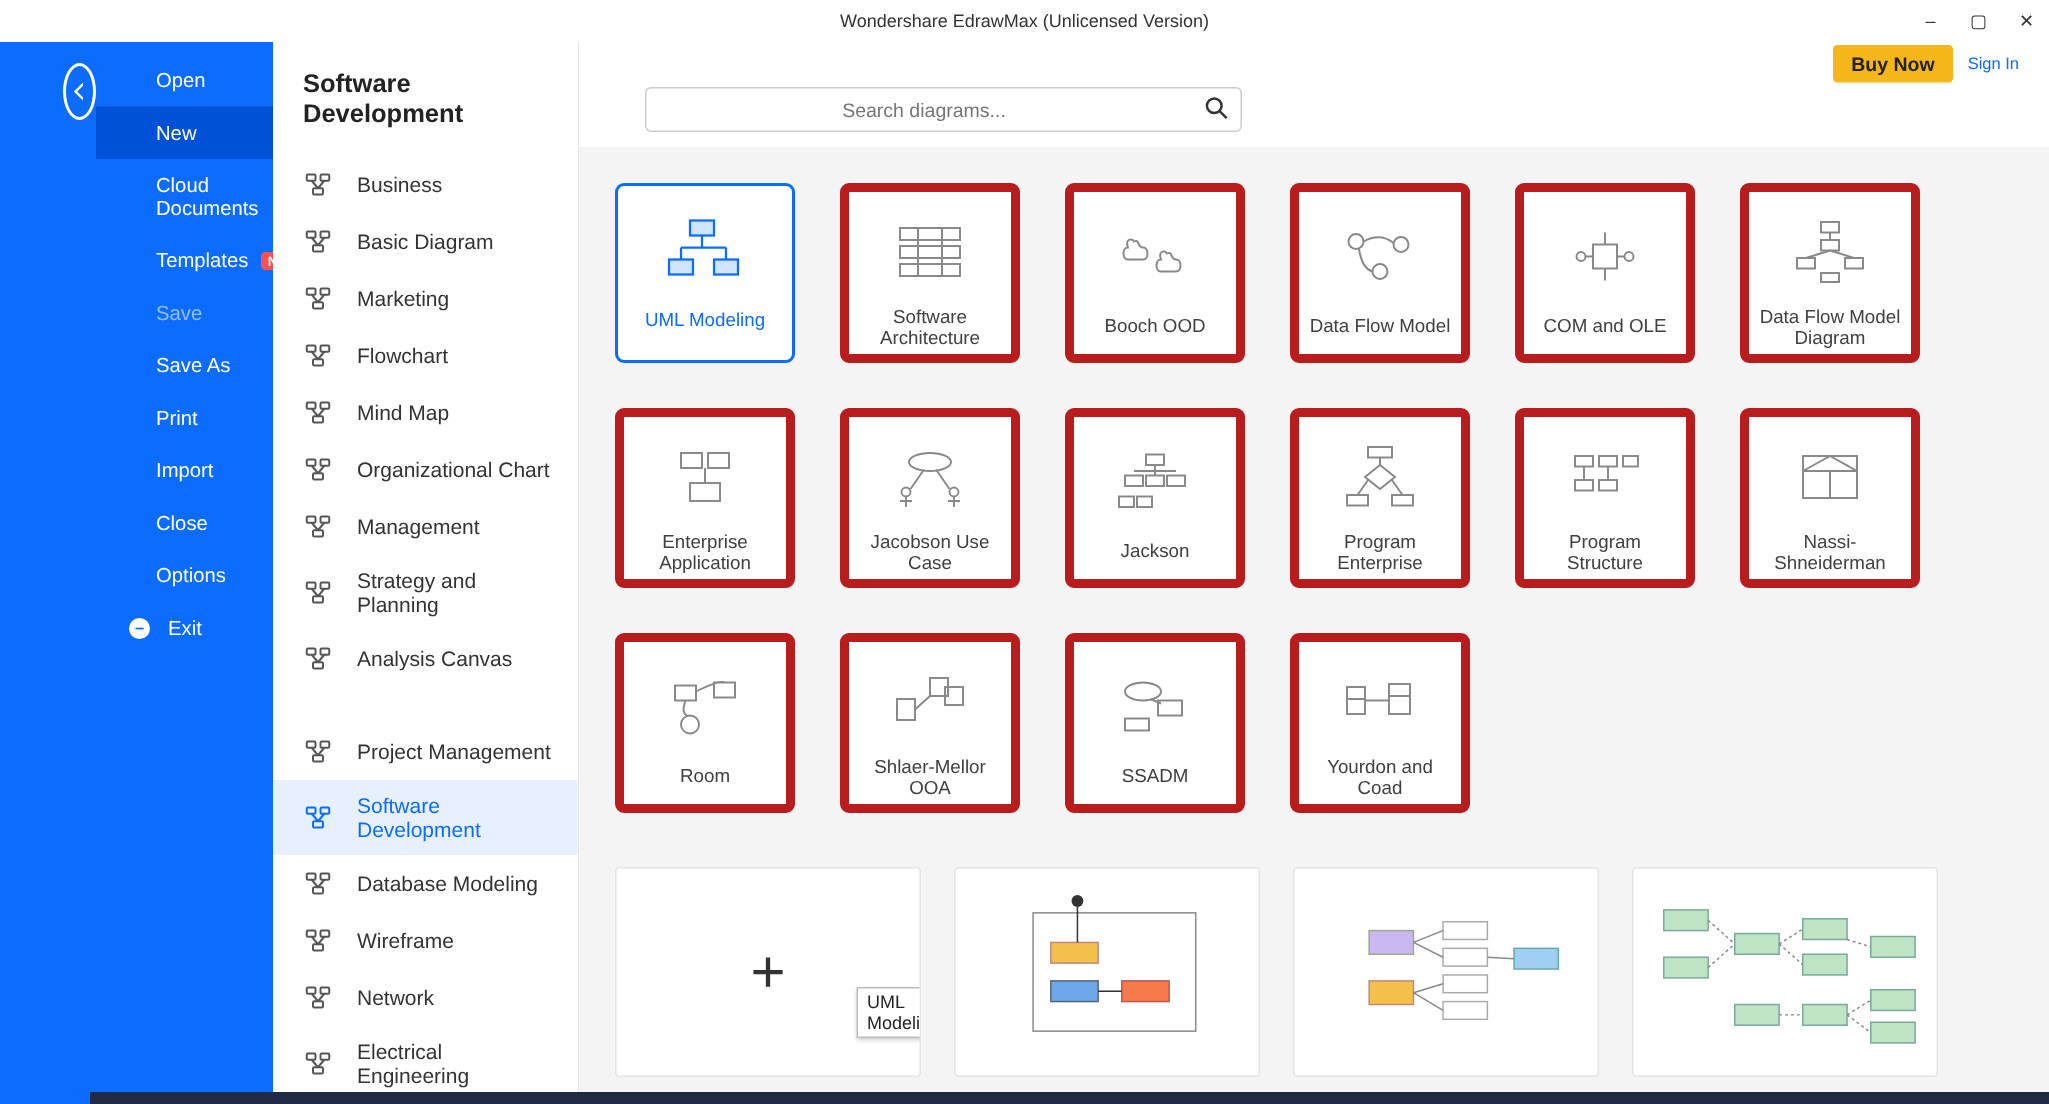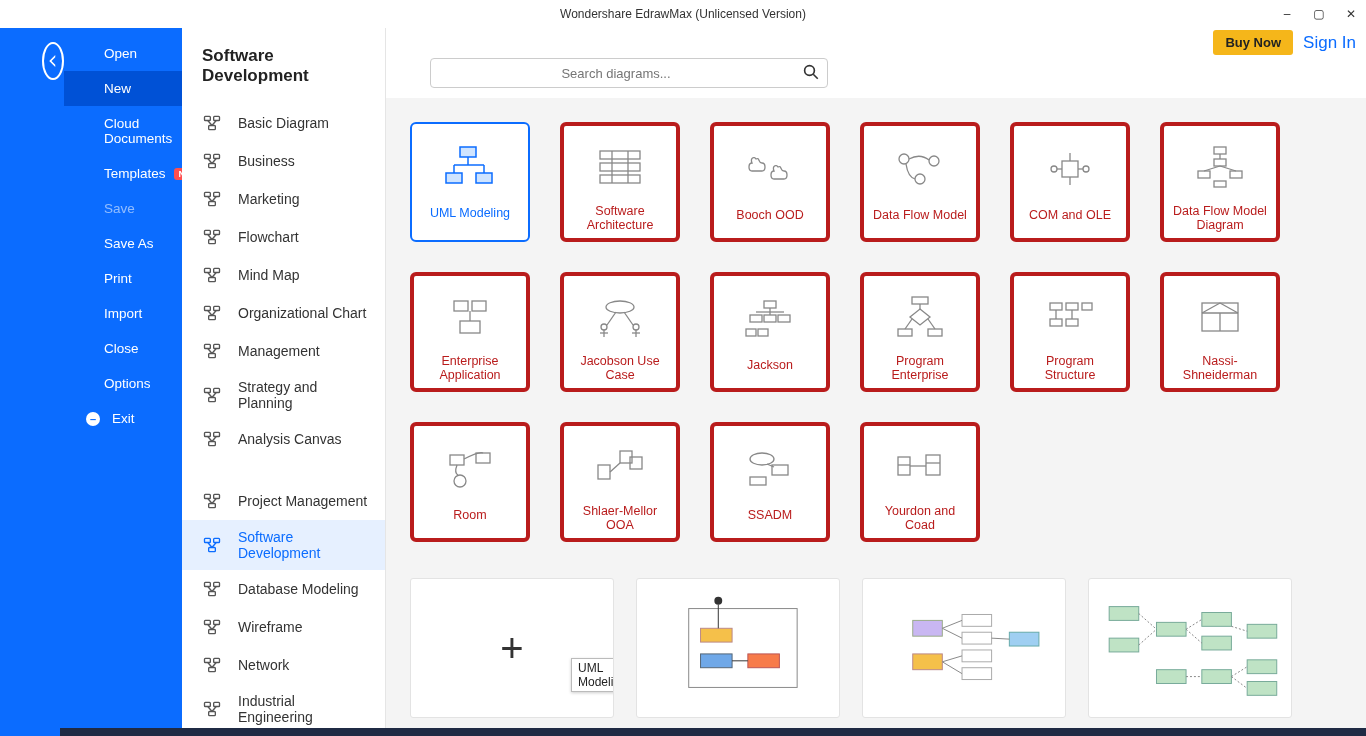--- a/index.html
+++ b/index.html
@@ -3,23 +3,23 @@
 <meta charset="utf-8">
 <style>
 * { margin: 0; padding: 0; box-sizing: border-box; font-family: "Segoe UI", Arial, sans-serif; }
 html, body { width: 1366px; height: 736px; overflow: hidden; background: #fff; }
 
 .titlebar { height: 28px; display: flex; align-items: center; justify-content: space-between; padding: 0 8px 0 0; font-size: 12px; color: #333; }
 .titlebar .title { position: absolute; left: 50%; transform: translateX(-50%); font-size: 12px; }
 .titlebar .winbtns { display: flex; gap: 18px; margin-left: auto; }
 .titlebar .winbtns span { width: 14px; text-align: center; cursor: default; }
 
-.topright { position: absolute; top: 30px; right: 10px; display: flex; align-items: center; gap: 10px; }
+.topright { position: absolute; top: 30px; right: 20px; display: flex; align-items: center; gap: 10px; }
 .buynow { background: #f5b61a; color: #222; font-size: 13px; padding: 5px 12px; border-radius: 3px; font-weight: 600; }
-.signin { color: #0b6cff; font-size: 17px; }
+.signin { color: #0b6cff; font-size: 11px; }
 
 .app { display: flex; height: calc(100% - 28px); }
 
 
 .blue-side { width: 182px; background: #0b6cff; color: #fff; display: flex; flex-direction: row; padding-top: 8px; }
 .back-circle { width: 38px; height: 38px; border: 2px solid #fff; border-radius: 50%; margin: 6px 0 14px 42px; display: flex; align-items: center; justify-content: center; }
 .back-circle svg { width: 18px; height: 18px; fill: #fff; }
 .blue-item { padding: 10px 20px 10px 40px; font-size: 13.5px; cursor: default; display: flex; align-items: center; gap: 8px; }
 .blue-item.active { background: #0051d6; }
 .blue-item.dim { color: rgba(255,255,255,0.55); }
@@ -37,21 +37,21 @@
 .cat-sep { height: 24px; }
 
 
 .main { flex: 1; background: #fff; display: flex; flex-direction: column; }
 .searchbar { margin: 30px 0 0 0; position: relative; width: 398px; align-self: flex-start; margin-left: 44px; }
 .searchbar input { width: 100%; height: 30px; border: 1px solid #ccc; border-radius: 4px; padding: 0 36px 0 10px; font-size: 13px; outline: none; text-align: center; }
 .searchbar .sicon { position: absolute; right: 8px; top: 5px; width: 18px; height: 18px; color: #333; }
 
 .content-scroll { flex: 1; overflow-y: auto; background: #f4f4f4; margin-top: 10px; }
 .tiles { display: flex; flex-wrap: wrap; gap: 30px 30px; padding: 24px 24px 24px 24px; }
-.tile { width: 120px; height: 120px; background: #fff; border: 4px solid #b91c1c; border-radius: 6px; display: flex; flex-direction: column; align-items: center; justify-content: flex-start; padding: 18px 6px 6px 6px; text-align: center; font-size: 12.5px; color: #b91c1c; cursor: default; }
+.tile { width: 120px; height: 120px; background: #fff; border: 6px solid #b91c1c; border-radius: 6px; display: flex; flex-direction: column; align-items: center; justify-content: flex-start; padding: 18px 6px 6px 6px; text-align: center; font-size: 12.5px; color: #404040; cursor: default; }
 .tile .tile-icon { width: 60px; height: 50px; margin-bottom: 14px; display: flex; align-items: center; justify-content: center; color: #888; }
 .tile.selected { border: 2px solid #0b6cff; color: #0b6cff; }
 .tile.selected .tile-icon { color: #0b6cff; }
 
 .examples { display: flex; gap: 22px; padding: 12px 24px 24px 24px; }
 .example { width: 204px; height: 140px; background: #fff; border: 1px solid #e3e3e3; border-radius: 3px; display: flex; align-items: center; justify-content: center; position: relative; overflow: hidden; }
 .example .plus { font-size: 40px; color: #333; font-weight: 200; }
 .example .thumb { width: 100%; height: 100%; position: relative; }
 .tooltip { position: absolute; left: 160px; top: 79px; background: #fff; border: 1px solid #bbb; padding: 2px 6px; font-size: 12px; color: #222; box-shadow: 0 1px 3px rgba(0,0,0,0.2); z-index: 5; }
 
@@ -135,31 +135,31 @@
     <div class="cat-head">Software Development</div>
     <div class="cat-list" id="cat-g1">
         <div class="cat-item">
           <span class="ci-icon"><svg class="catmini" viewBox="0 0 24 24" fill="none" stroke="currentColor" stroke-width="1.6">
               <rect x="3" y="4" width="7" height="5" rx="1"></rect>
               <rect x="14" y="4" width="7" height="5" rx="1"></rect>
               <rect x="8" y="15" width="8" height="5" rx="1"></rect>
               <line x1="7" y1="9" x2="12" y2="15"></line>
               <line x1="17" y1="9" x2="12" y2="15"></line>
             </svg></span>
+          <span>Business</span>
+        </div>
+        <div class="cat-item">
+          <span class="ci-icon"><svg class="catmini" viewBox="0 0 24 24" fill="none" stroke="currentColor" stroke-width="1.6">
+              <rect x="3" y="4" width="7" height="5" rx="1"></rect>
+              <rect x="14" y="4" width="7" height="5" rx="1"></rect>
+              <rect x="8" y="15" width="8" height="5" rx="1"></rect>
+              <line x1="7" y1="9" x2="12" y2="15"></line>
+              <line x1="17" y1="9" x2="12" y2="15"></line>
+            </svg></span>
           <span>Basic Diagram</span>
-        </div>
-        <div class="cat-item">
-          <span class="ci-icon"><svg class="catmini" viewBox="0 0 24 24" fill="none" stroke="currentColor" stroke-width="1.6">
-              <rect x="3" y="4" width="7" height="5" rx="1"></rect>
-              <rect x="14" y="4" width="7" height="5" rx="1"></rect>
-              <rect x="8" y="15" width="8" height="5" rx="1"></rect>
-              <line x1="7" y1="9" x2="12" y2="15"></line>
-              <line x1="17" y1="9" x2="12" y2="15"></line>
-            </svg></span>
-          <span>Business</span>
         </div>
         <div class="cat-item">
           <span class="ci-icon"><svg class="catmini" viewBox="0 0 24 24" fill="none" stroke="currentColor" stroke-width="1.6">
               <rect x="3" y="4" width="7" height="5" rx="1"></rect>
               <rect x="14" y="4" width="7" height="5" rx="1"></rect>
               <rect x="8" y="15" width="8" height="5" rx="1"></rect>
               <line x1="7" y1="9" x2="12" y2="15"></line>
               <line x1="17" y1="9" x2="12" y2="15"></line>
             </svg></span>
           <span>Marketing</span>
@@ -269,20 +269,30 @@
         </div>
         <div class="cat-item">
           <span class="ci-icon"><svg class="catmini" viewBox="0 0 24 24" fill="none" stroke="currentColor" stroke-width="1.6">
               <rect x="3" y="4" width="7" height="5" rx="1"></rect>
               <rect x="14" y="4" width="7" height="5" rx="1"></rect>
               <rect x="8" y="15" width="8" height="5" rx="1"></rect>
               <line x1="7" y1="9" x2="12" y2="15"></line>
               <line x1="17" y1="9" x2="12" y2="15"></line>
             </svg></span>
           <span>Network</span>
+        </div>
+        <div class="cat-item">
+          <span class="ci-icon"><svg class="catmini" viewBox="0 0 24 24" fill="none" stroke="currentColor" stroke-width="1.6">
+              <rect x="3" y="4" width="7" height="5" rx="1"></rect>
+              <rect x="14" y="4" width="7" height="5" rx="1"></rect>
+              <rect x="8" y="15" width="8" height="5" rx="1"></rect>
+              <line x1="7" y1="9" x2="12" y2="15"></line>
+              <line x1="17" y1="9" x2="12" y2="15"></line>
+            </svg></span>
+          <span>Electrical Engineering</span>
         </div>
         <div class="cat-item">
           <span class="ci-icon"><svg class="catmini" viewBox="0 0 24 24" fill="none" stroke="currentColor" stroke-width="1.6">
               <rect x="3" y="4" width="7" height="5" rx="1"></rect>
               <rect x="14" y="4" width="7" height="5" rx="1"></rect>
               <rect x="8" y="15" width="8" height="5" rx="1"></rect>
               <line x1="7" y1="9" x2="12" y2="15"></line>
               <line x1="17" y1="9" x2="12" y2="15"></line>
             </svg></span>
           <span>Industrial Engineering</span>

